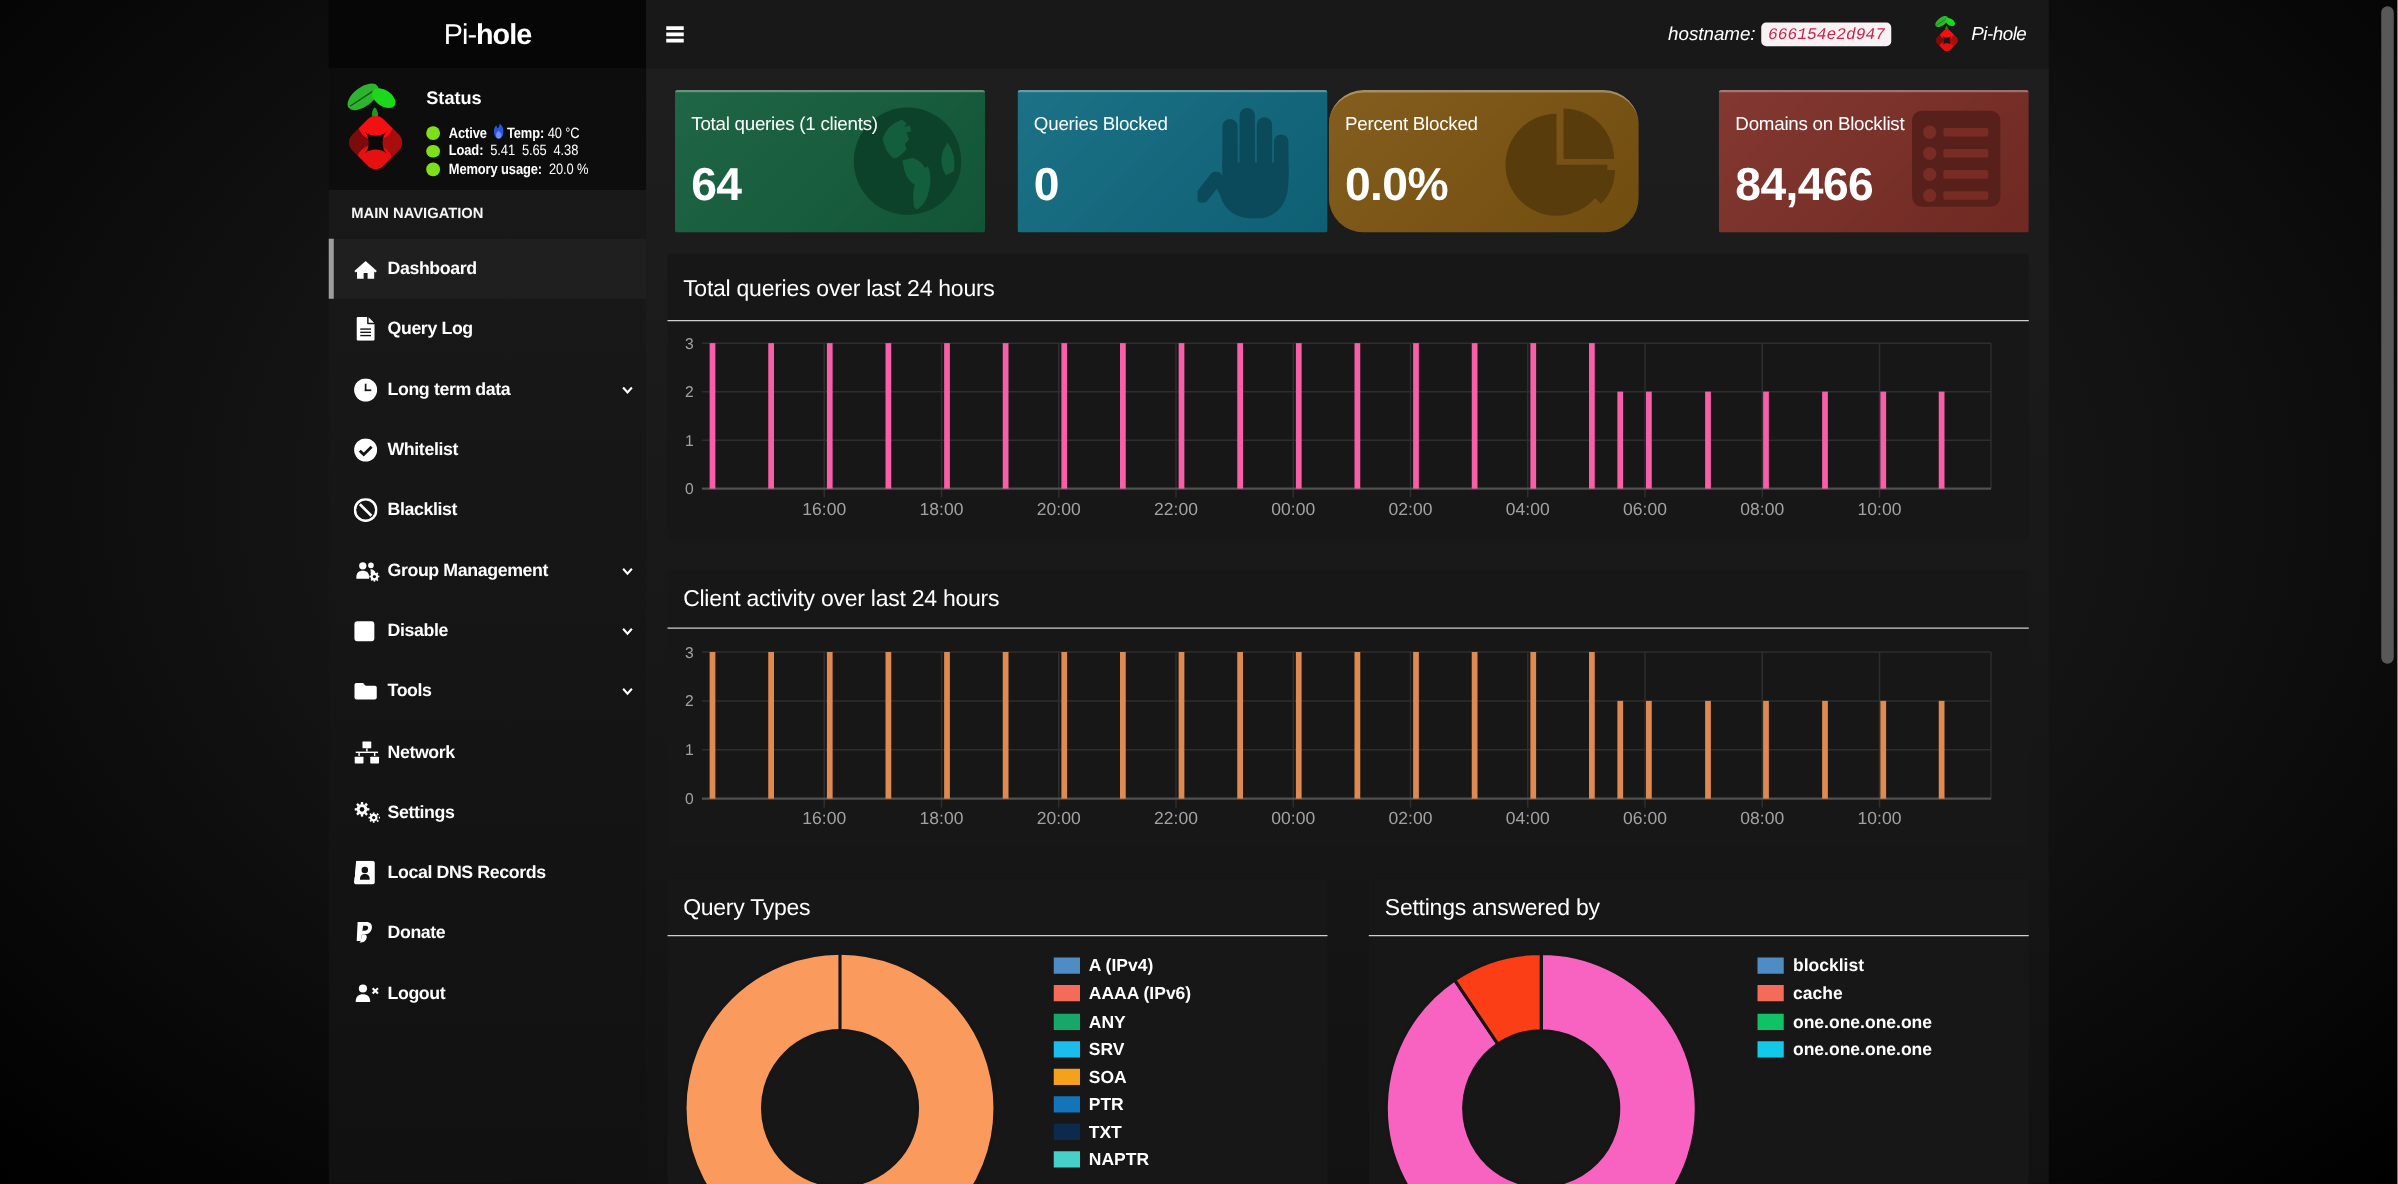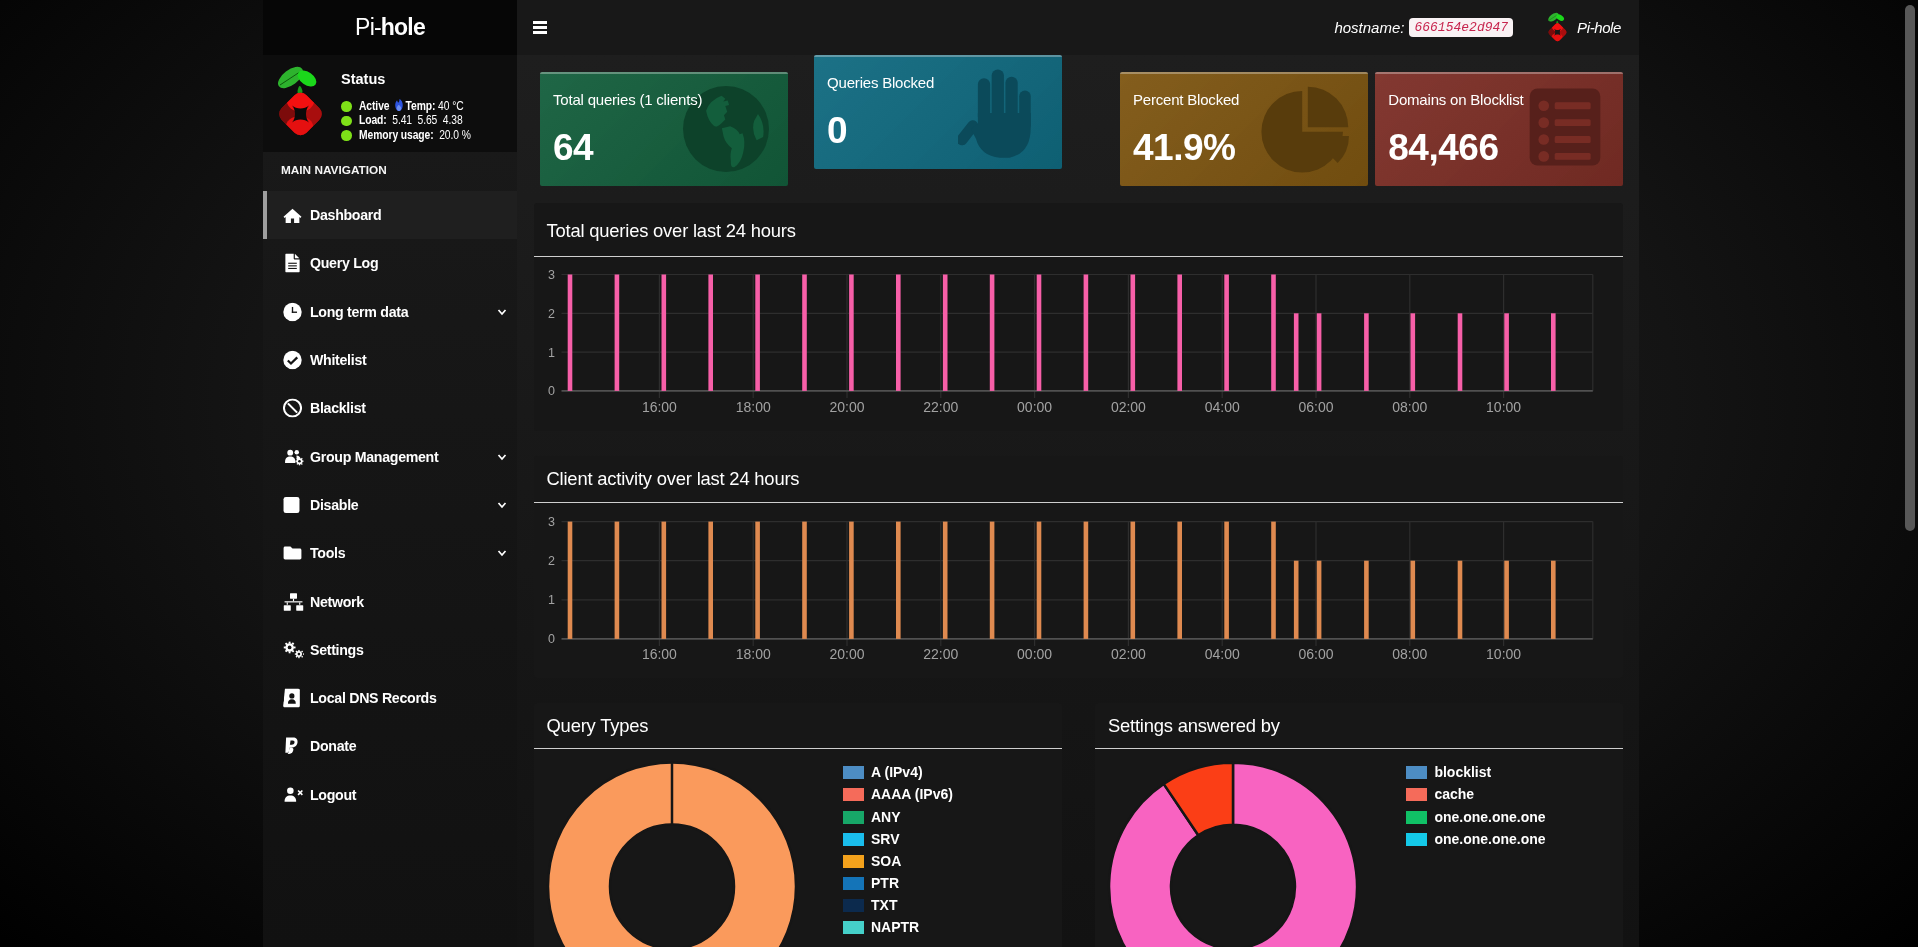--- a/index.html
+++ b/index.html
@@ -300,37 +300,37 @@
         <div class="t2">64</div>
       <svg class="ghost" width="88" height="88" viewBox="0 0 512 512">
         <circle cx="256" cy="256" r="250" fill="#0d422a"></circle>
         <g fill="#135e3c">
           <path d="M140 150 Q160 88 230 62 L252 80 L240 96 L266 90 L274 116 L252 122 L263 155 L244 176 L252 200 L230 222 Q198 252 184 236 Q152 210 140 150 Z"></path>
           <path d="M232 252 L280 240 Q322 256 336 286 L352 280 Q372 330 356 392 Q344 452 304 478 Q282 484 284 440 Q278 400 290 368 Q252 338 242 300 Z"></path>
           <path d="M442 168 Q484 226 472 302 L434 322 Q402 264 420 208 Z"></path>
         </g>
       </svg>
     </div>
-    <div class="sb" style="left:297.1px; top:0; background:linear-gradient(135deg, rgba(255,255,255,0.05), rgba(0,0,0,0.10)) #106a80;padding-left:48px;">
+    <div class="sb" style="left:297.1px; top:17px; background:linear-gradient(135deg, rgba(255,255,255,0.05), rgba(0,0,0,0.10)) #106a80;padding-left:48px;">
       <div class="t1">Queries Blocked</div>
         <div class="t2">0</div>
       <svg class="ghost" width="88" height="98" viewBox="0 0 448 512" style="top:9px; right:16px;">
         <g fill="#0b4a5a">
           <rect x="98" y="64" width="64" height="230" rx="32"></rect>
           <rect x="170" y="18" width="64" height="270" rx="32"></rect>
           <rect x="242" y="56" width="64" height="250" rx="32"></rect>
           <rect x="314" y="128" width="60" height="210" rx="30"></rect>
           <rect x="14" y="274" width="58" height="150" rx="29" transform="rotate(38 43 349)"></rect>
           <path d="M98 246 H374 V322 Q374 454 264 479 H212 Q112 470 88 380 L62 330 L98 300 Z"></path>
         </g>
       </svg>
     </div>
-    <div class="sb" style="left:603px; top:17px; background:linear-gradient(135deg, rgba(255,255,255,0.05), rgba(0,0,0,0.10)) #7d5511;">
+    <div class="sb" style="left:546px; top:17px; background:linear-gradient(135deg, rgba(255,255,255,0.05), rgba(0,0,0,0.10)) #7d5511;border-radius:28px;">
       <div class="t1">Percent Blocked</div>
-        <div class="t2">41.9%</div>
+        <div class="t2">0.0%</div>
       <svg class="ghost" width="90" height="90" viewBox="0 0 512 512">
         <g fill="#583c0c">
           <path d="M240 34 A232 232 0 1 0 472 266 L240 266 Z"></path>
           <path d="M272 10 A230 230 0 0 1 502 240 L272 240 Z"></path>
           <path d="M288 290 L506 290 A218 218 0 0 1 442 444 Z"></path>
         </g>
       </svg>
     </div>
     <div class="sb" style="left:858.3px; top:17px; background:linear-gradient(135deg, rgba(255,255,255,0.05), rgba(0,0,0,0.10)) #7c2e26;">
       <div class="t1">Domains on Blocklist</div>

